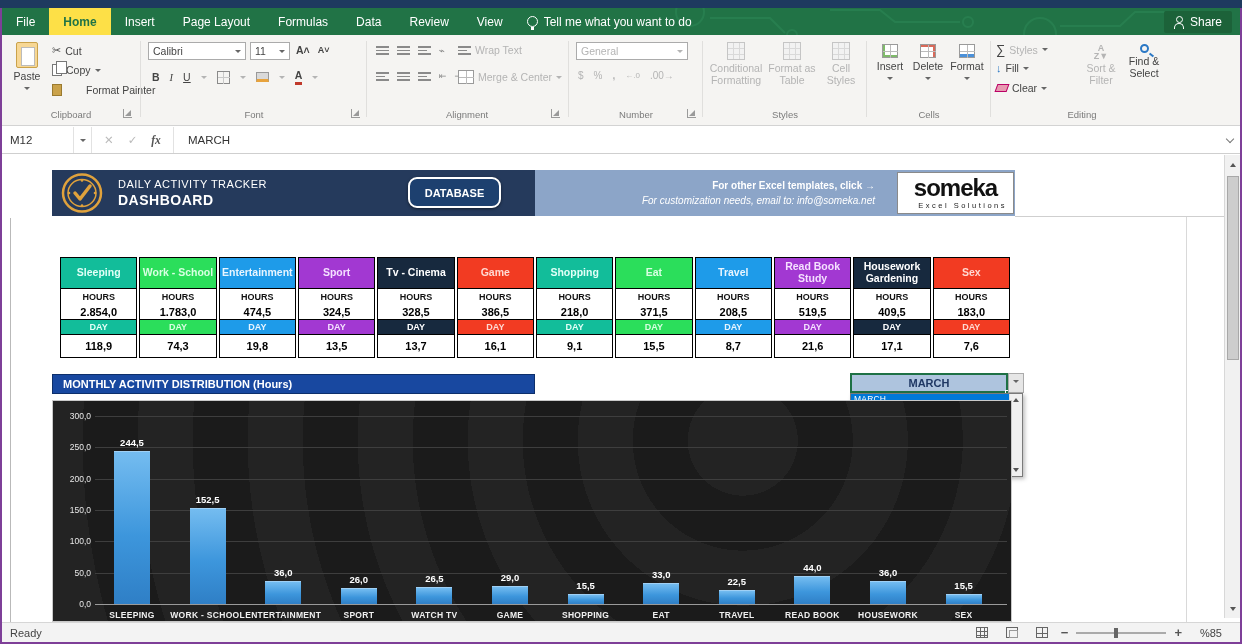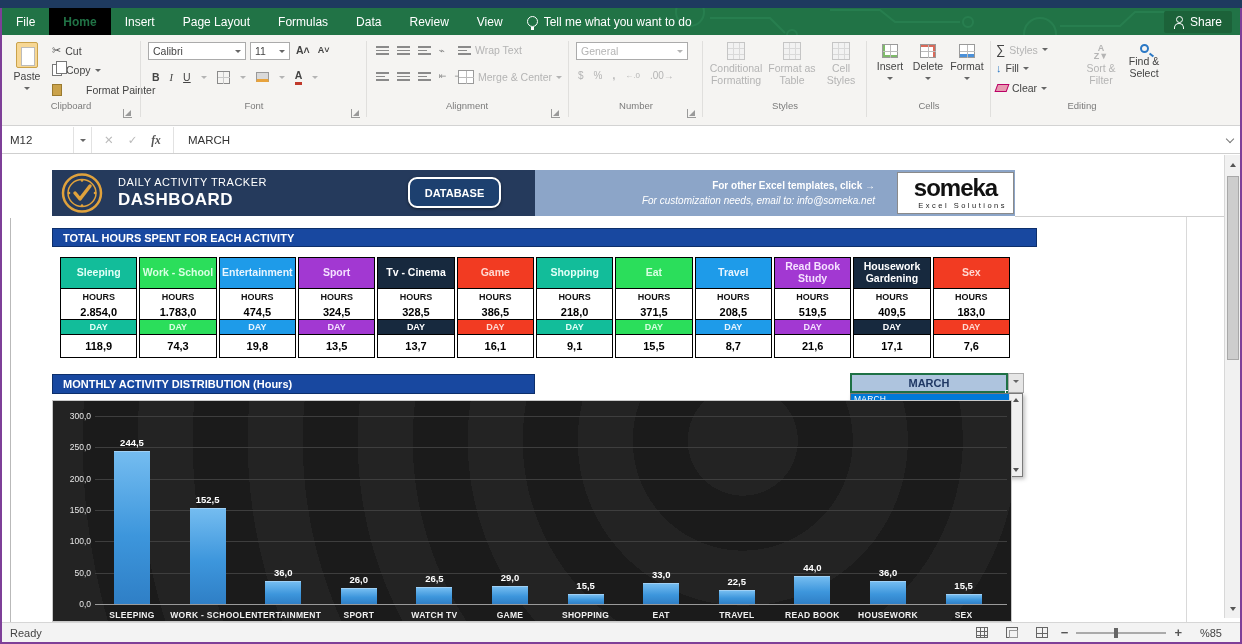--- a/index.html
+++ b/index.html
@@ -10,34 +10,34 @@
 
   
   .frame-top{left:0;top:0;width:1242px;height:8px;background:#1e3a5f;}
   .frame-left{left:0;top:8px;width:2px;height:636px;background:#7e3f98;}
   .frame-right{left:1240px;top:8px;width:2px;height:636px;background:#7e3f98;}
   .frame-bottom{left:0;top:642px;width:1242px;height:2px;background:#7e3f98;}
 
   
   .tabbar{left:2px;top:8px;width:1238px;height:27px;background:#217346;display:flex;align-items:stretch;overflow:hidden;}
   .tab{color:#fff;font-size:12px;display:flex;align-items:center;padding:0 14px;cursor:default;position:relative;z-index:2;}
-  .tab.active{background:#000000;color:#217346;font-weight:bold;}
+  .tab.active{background:#fde047;color:#217346;font-weight:bold;}
   .tellme{color:#fff;font-size:12px;display:flex;align-items:center;gap:6px;padding:0 10px;z-index:2;}
   .bulb{width:11px;height:11px;border:1.5px solid #fff;border-radius:50%;position:relative;}
   .bulb:after{content:"";position:absolute;left:3px;top:10px;width:3px;height:3px;background:#fff;}
   .share-btn{position:absolute;right:8px;top:3px;height:22px;display:flex;align-items:center;gap:6px;color:#fff;font-size:12px;padding:0 10px;background:#1c6239;border-radius:2px;z-index:3;}
   .person{width:10px;height:12px;position:relative;}
   .person:before{content:"";position:absolute;left:2.5px;top:0;width:5px;height:5px;border:1.5px solid #fff;border-radius:50%;}
   .person:after{content:"";position:absolute;left:0;top:7px;width:8px;height:5px;border:1.5px solid #fff;border-bottom:none;border-radius:5px 5px 0 0;}
   .ribbon-art{position:absolute;right:60px;top:0;width:560px;height:27px;opacity:.5;z-index:1;}
 
   
   .ribbon{left:2px;top:35px;width:1238px;height:91px;background:#f5f4f2;border-bottom:1px solid #d3d3d3;font-size:10.5px;color:#444;}
   .rgroup{position:absolute;top:3px;height:82px;}
-  .rgroup .glabel{position:absolute;bottom:9px;left:0;right:0;text-align:center;color:#7b7b7b;font-size:9.5px;}
+  .rgroup .glabel{position:absolute;bottom:0;left:0;right:0;text-align:center;color:#7b7b7b;font-size:9.5px;}
   .gdivider{position:absolute;top:6px;width:1px;height:76px;background:#e0dfdd;}
   .launcher{position:absolute;width:9px;height:9px;border-left:1px solid #9a9a9a;border-bottom:1px solid #9a9a9a;}
   .launcher:after{content:"";position:absolute;right:1px;top:1px;border:3px solid transparent;border-left-color:#9a9a9a;border-top-color:#9a9a9a;transform:rotate(180deg);}
   .bigbtn{position:absolute;display:flex;flex-direction:column;align-items:center;gap:2px;font-size:10.5px;color:#444;text-align:center;line-height:1.15;}
   .smallrow{position:absolute;display:flex;align-items:center;gap:4px;white-space:nowrap;}
   .dis{color:#b4b4b4 !important;}
   .tri{display:inline-block;width:0;height:0;border:3px solid transparent;border-top-color:#666;margin-top:3px;}
   .tri.gray{border-top-color:#b4b4b4;}
   .selbox{border:1px solid #ababab;background:#fff;display:flex;align-items:center;justify-content:space-between;padding:0 4px;height:18px;}
   
@@ -89,21 +89,21 @@
   .sheet{left:2px;top:154px;width:1222px;height:468px;background:#fff;}
   .pb-line-v1{left:10px;top:218px;width:1px;height:404px;background:#b9b9b9;}
   .pb-line-v2{left:1186px;top:217px;width:1px;height:405px;background:#d9d9d9;}
   .pb-line-h1{left:1015px;top:216px;width:209px;height:1px;background:#cfcfcf;}
 
   
   .dash-head{left:52px;top:170px;width:483px;height:46px;background:#253a5c;display:flex;align-items:center;}
   .clock{margin-left:8px;}
   .dh-titles{margin-left:14px;color:#fff;}
   .dh-t1{font-size:11px;letter-spacing:.5px;}
-  .dh-t2{font-size:17px;font-weight:bold;letter-spacing:.5px;margin-top:2px;}
+  .dh-t2{font-size:14px;font-weight:bold;letter-spacing:.5px;margin-top:2px;}
   .db-btn{position:absolute;left:408px;top:177px;width:93px;height:31px;background:#1d406f;border:2.5px solid #fff;border-radius:9px;color:#fff;font-weight:bold;font-size:11px;display:flex;align-items:center;justify-content:center;box-shadow:0 1px 3px rgba(0,0,0,.5);}
   .promo{left:535px;top:170px;width:480px;height:46px;background:#8ca5c8;color:#fff;display:flex;flex-direction:column;justify-content:center;align-items:flex-end;padding-right:140px;font-size:10px;line-height:1.5;}
   .promo .l1{font-weight:bold;}
   .promo .l2{font-style:italic;}
   .logo{left:897px;top:172px;width:117px;height:42px;background:#fff;border:1px solid #8a8a8a;display:flex;flex-direction:column;align-items:center;justify-content:center;}
   .logo-main{font-size:24px;font-weight:bold;color:#111;letter-spacing:-1px;line-height:1;}
   .logo-sub{font-size:7.5px;color:#222;letter-spacing:2.5px;margin-top:1px;align-self:flex-end;padding-right:6px;}
 
   .sect-bar{background:#1848a0;border:1px solid #0d2f6b;color:#fff;font-weight:bold;font-size:11px;display:flex;align-items:center;padding-left:10px;}
   .sect1{left:52px;top:228px;width:985px;height:19px;}
@@ -452,23 +452,20 @@
     </div>
   <div class="abs promo">
     <div class="l1">For other Excel templates, click →</div>
     <div class="l2">For customization needs, email to: info@someka.net</div>
   </div>
   <div class="abs logo">
     <div class="logo-main">someka</div>
     <div class="logo-sub">Excel Solutions</div>
   </div>
 
-  <div class="abs sect-bar sect1">
-      <span>TOTAL HOURS SPENT FOR EACH ACTIVITY</span>
-    </div>
 
   <div class="abs acttable" id="acttable">
       <div class="tcol">
         <div class="hd" style="background: rgb(18, 189, 154); color: rgb(226, 255, 247);">Sleeping</div>
         <div class="lab">HOURS</div>
         <div class="val">2.854,0</div>
         <div class="day" style="background: rgb(18, 189, 154); color: rgb(226, 255, 247);">DAY</div>
         <div class="dval">118,9</div>
       </div>
       <div class="tcol">

